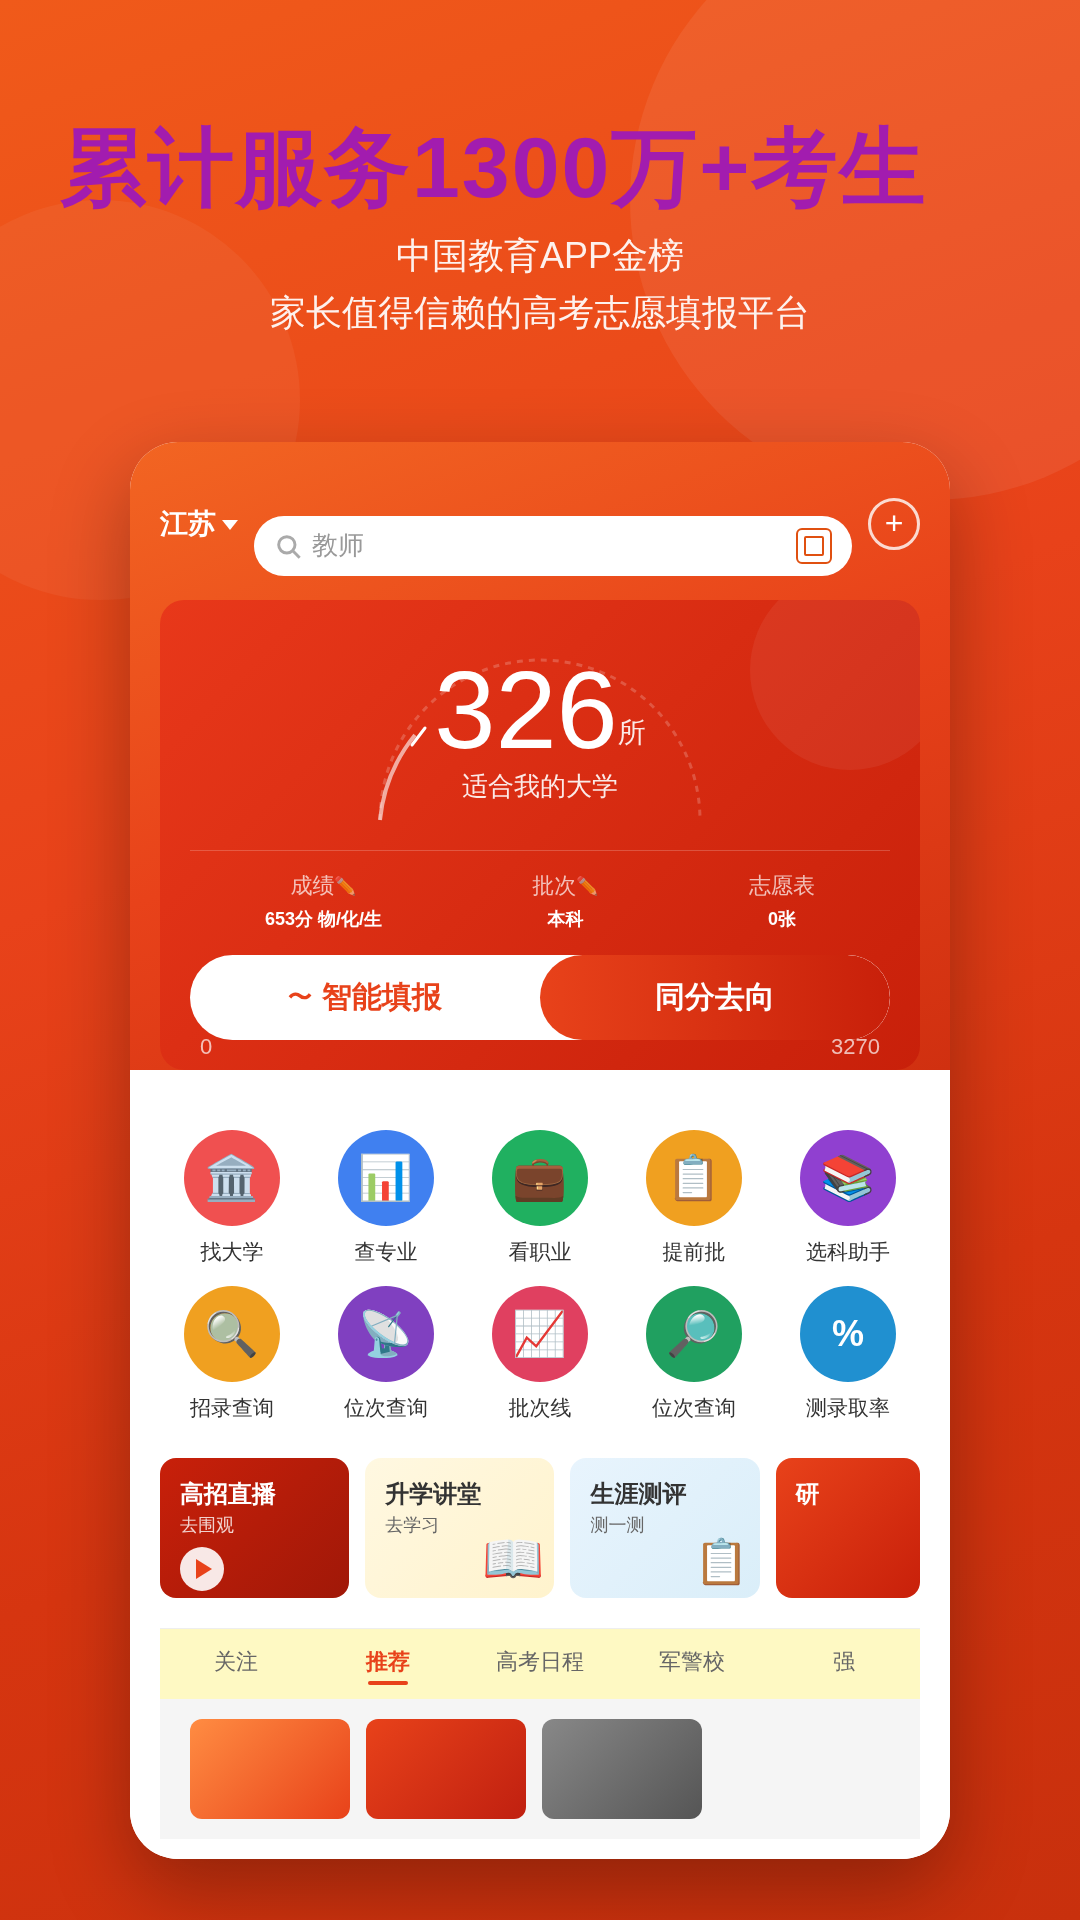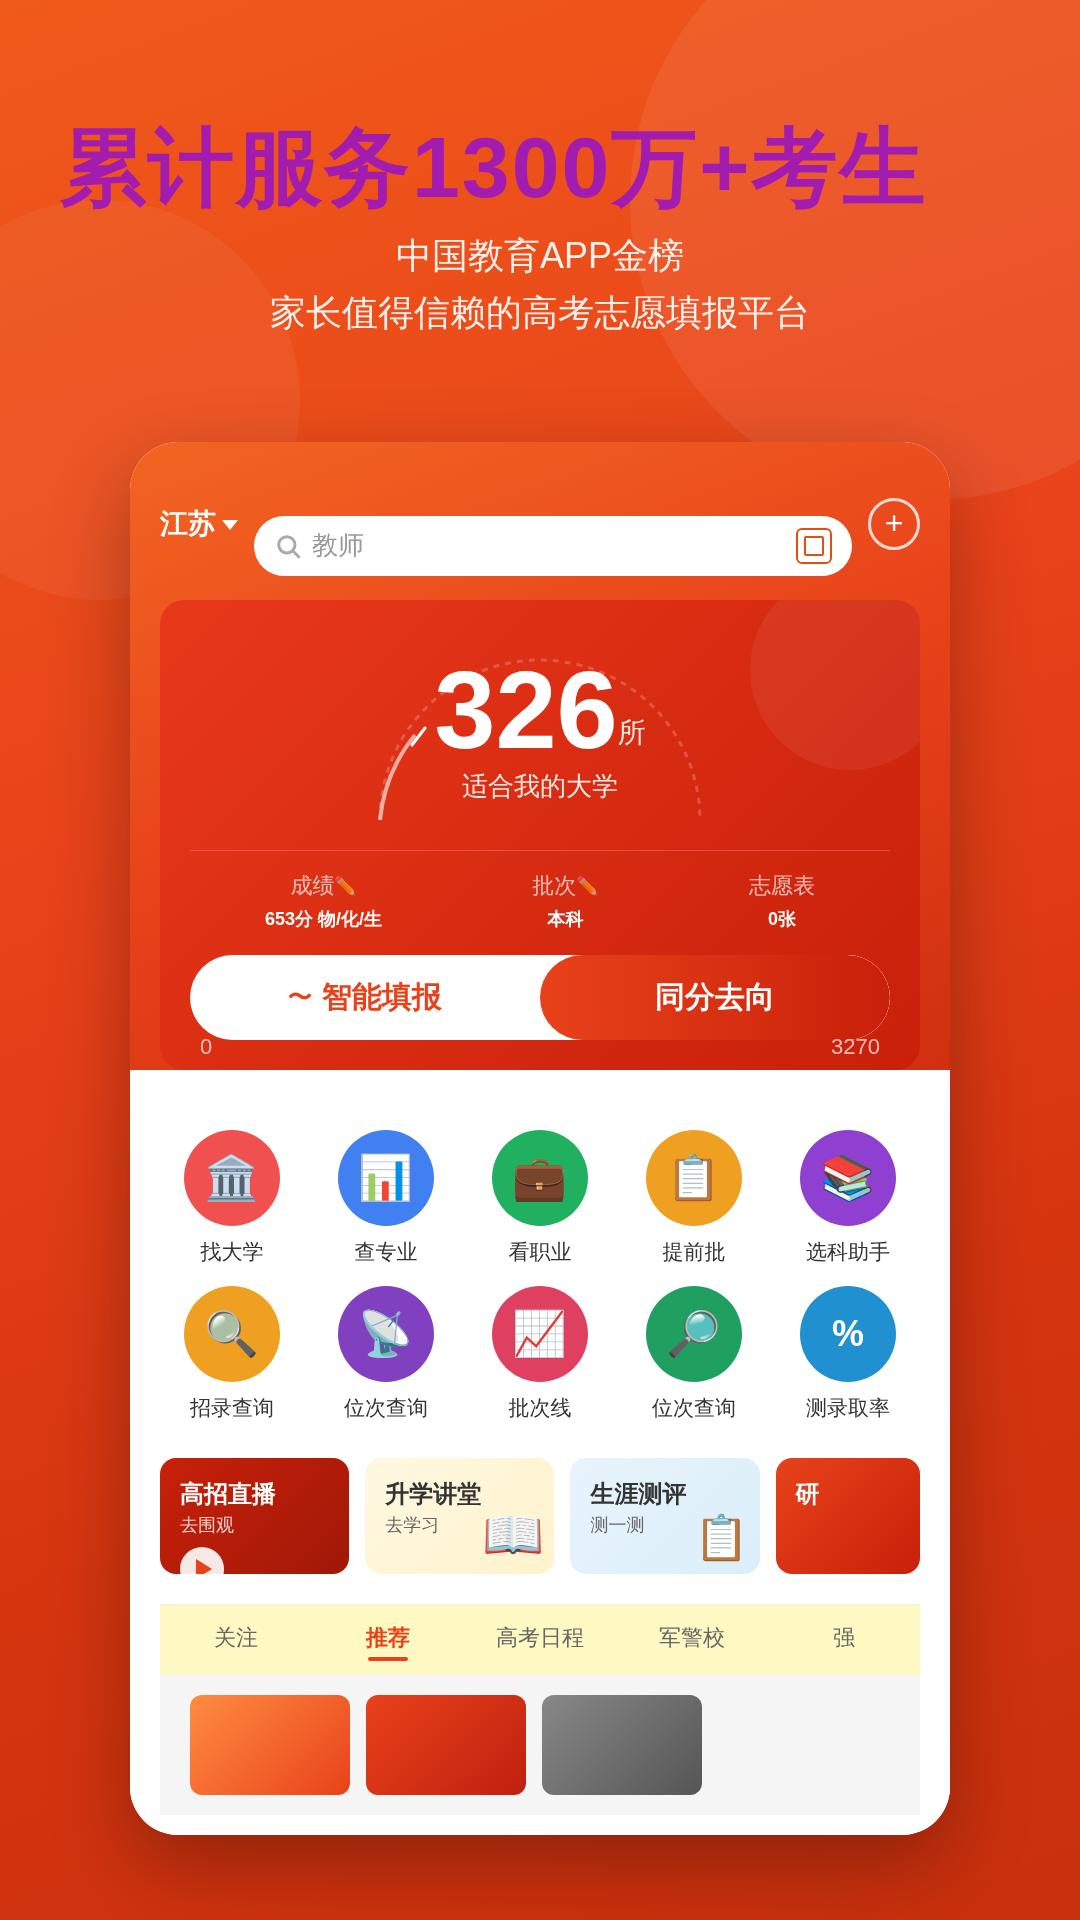--- a/index.html
+++ b/index.html
@@ -186,21 +186,21 @@
       font-size: 22px;
     }
     .score-center {
       text-align: center;
       position: relative;
       z-index: 1;
     }
     .score-number {
       color: #fff;
       font-size: 110px;
-      font-weight: 700;
+      font-weight: 400;
       line-height: 1;
     }
     .score-unit {
       font-size: 28px;
       color: rgba(255,255,255,0.9);
       vertical-align: super;
     }
     .score-desc {
       color: rgba(255,255,255,0.9);
       font-size: 26px;
@@ -313,21 +313,21 @@
       gap: 16px;
       overflow: hidden;
       margin-bottom: 30px;
     }
     .banner-card {
       flex: 1;
       min-width: 0;
       border-radius: 16px;
       overflow: hidden;
       position: relative;
-      height: 116px;
+      height: 140px;
     }
     .banner-card.dark-red {
       background: linear-gradient(135deg, #c8200a, #a01808);
       padding: 20px;
     }
     .banner-card.yellow {
       background: linear-gradient(135deg, #fff8e1, #fff3cd);
       padding: 20px;
     }
     .banner-card.light-blue {

